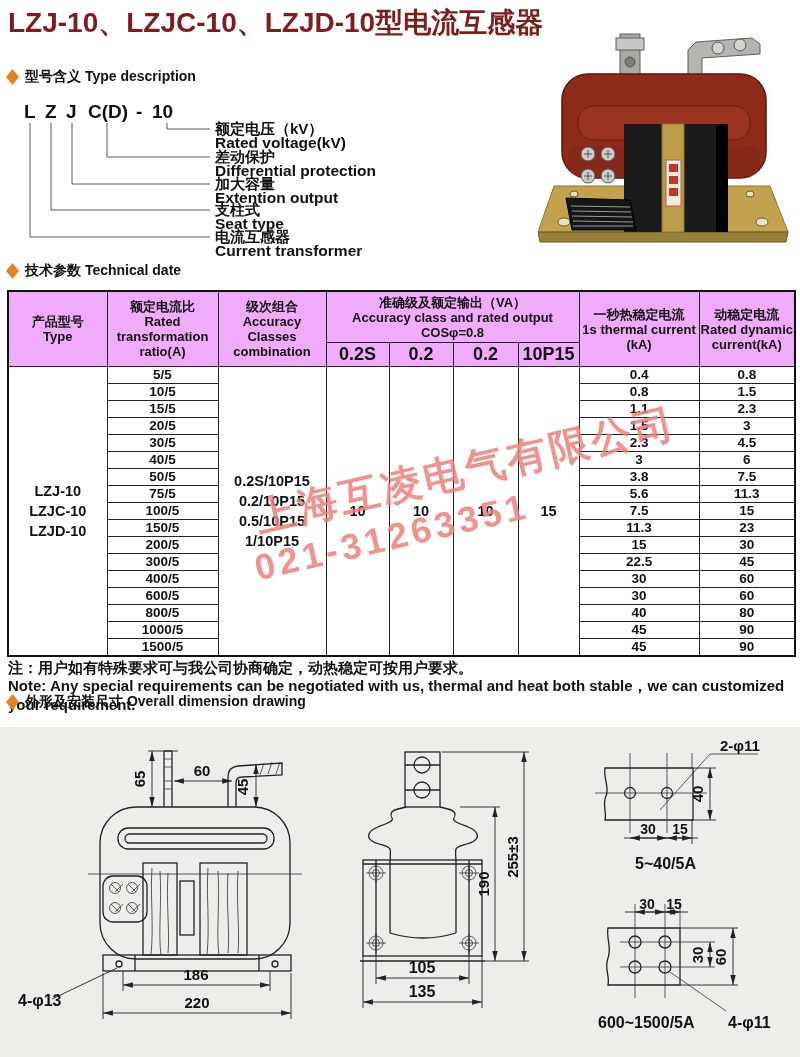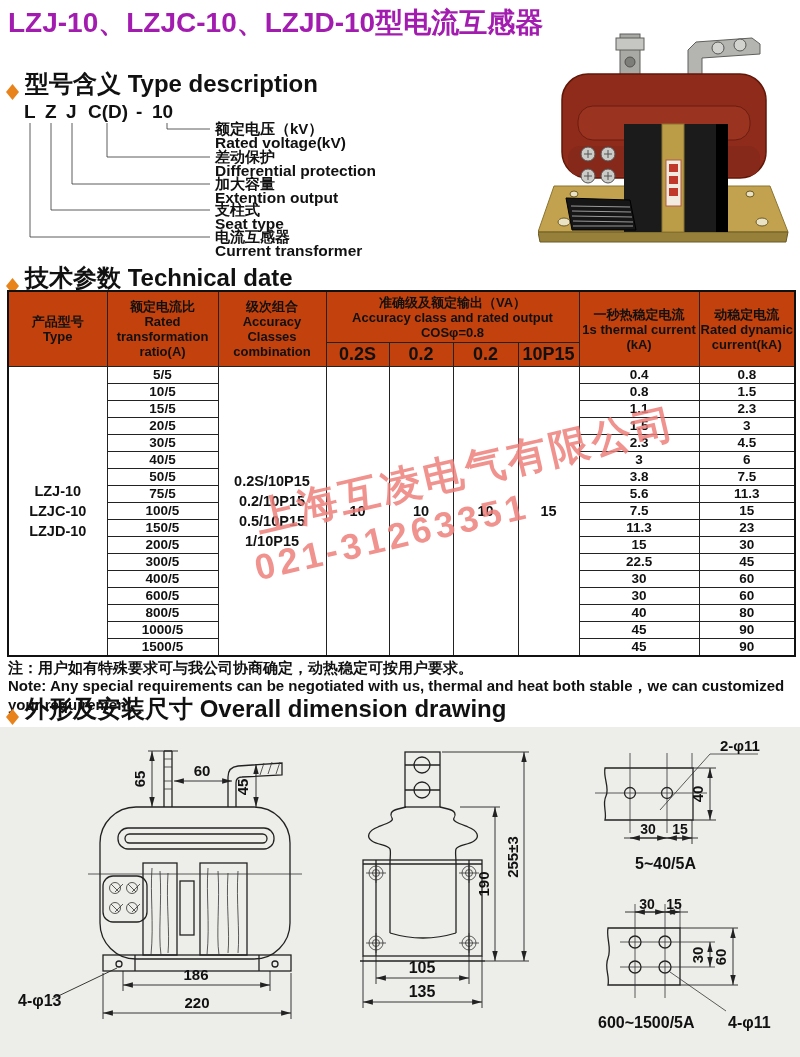--- a/index.html
+++ b/index.html
@@ -1,32 +1,32 @@
 <!DOCTYPE html>
 <html><head>
 <meta charset="utf-8">
 <style>
   html,body{margin:0;padding:0;background:#fff;}
   #stage{position:relative;width:800px;height:1057px;background:#ffffff;overflow:hidden;
          font-family:"Liberation Sans","DejaVu Sans",sans-serif;color:#111;}
   .abs{position:absolute;}
-  .title{left:8px;top:4px;font-size:28px;font-weight:bold;color:#a21caf;letter-spacing:0;}
+  .title{left:8px;top:4px;font-size:28px;font-weight:bold;color:#7f1d1d;letter-spacing:0;}
   .subtitle{left:8px;top:36px;font-size:19px;font-weight:bold;color:#c6231d;}
-  .sec-head{display:flex;align-items:flex-end;font-size:24px;font-weight:bold;color:#111;}
+  .sec-head{display:flex;align-items:center;font-size:14px;font-weight:bold;color:#111;}
   .diamond{width:13px;height:16px;background:#e8821a;margin-right:6px;
            clip-path:polygon(50% 0,100% 50%,50% 100%,0 50%);}
   #sec1{left:6px;top:68px;}
   #sec2{left:6px;top:262px;}
   #sec3{left:6px;top:693px;}
   
   #spec-table{position:absolute;left:7px;top:290px;border-collapse:collapse;table-layout:fixed;
               width:787px;border:2px solid #111;background:#fff;}
   #spec-table th,#spec-table td{border:1px solid #222;text-align:center;vertical-align:middle;
               padding:0;font-weight:bold;overflow:hidden;}
-  #spec-table thead th{background:#c2410c;font-size:13px;line-height:15px;white-space:pre-line;}
+  #spec-table thead th{background:#f0abfc;font-size:13px;line-height:15px;white-space:pre-line;}
   #spec-table thead tr:first-child th{height:50px;}
   #spec-table thead tr:last-child th{height:23px;font-size:18px;}
   #spec-table tbody td{font-size:13.5px;height:16px;line-height:16px;margin-left:35px;}
   #spec-table tbody td.merge{white-space:pre-line;line-height:20px;font-size:14.5px;}
   #spec-table tbody td.va{font-size:14.5px;}
   .note1{left:8px;top:659px;font-size:15px;font-weight:bold;}
   .note2{left:8px;top:677px;font-size:15px;font-weight:bold;}
   #gray-band{left:0;top:727px;width:800px;height:330px;background:#edeee9;}
   #watermark{left:250px;top:492px;transform:rotate(-13deg);transform-origin:0 0;
              color:#ee7f7a;opacity:.85;font-weight:bold;pointer-events:none;z-index:9;}

